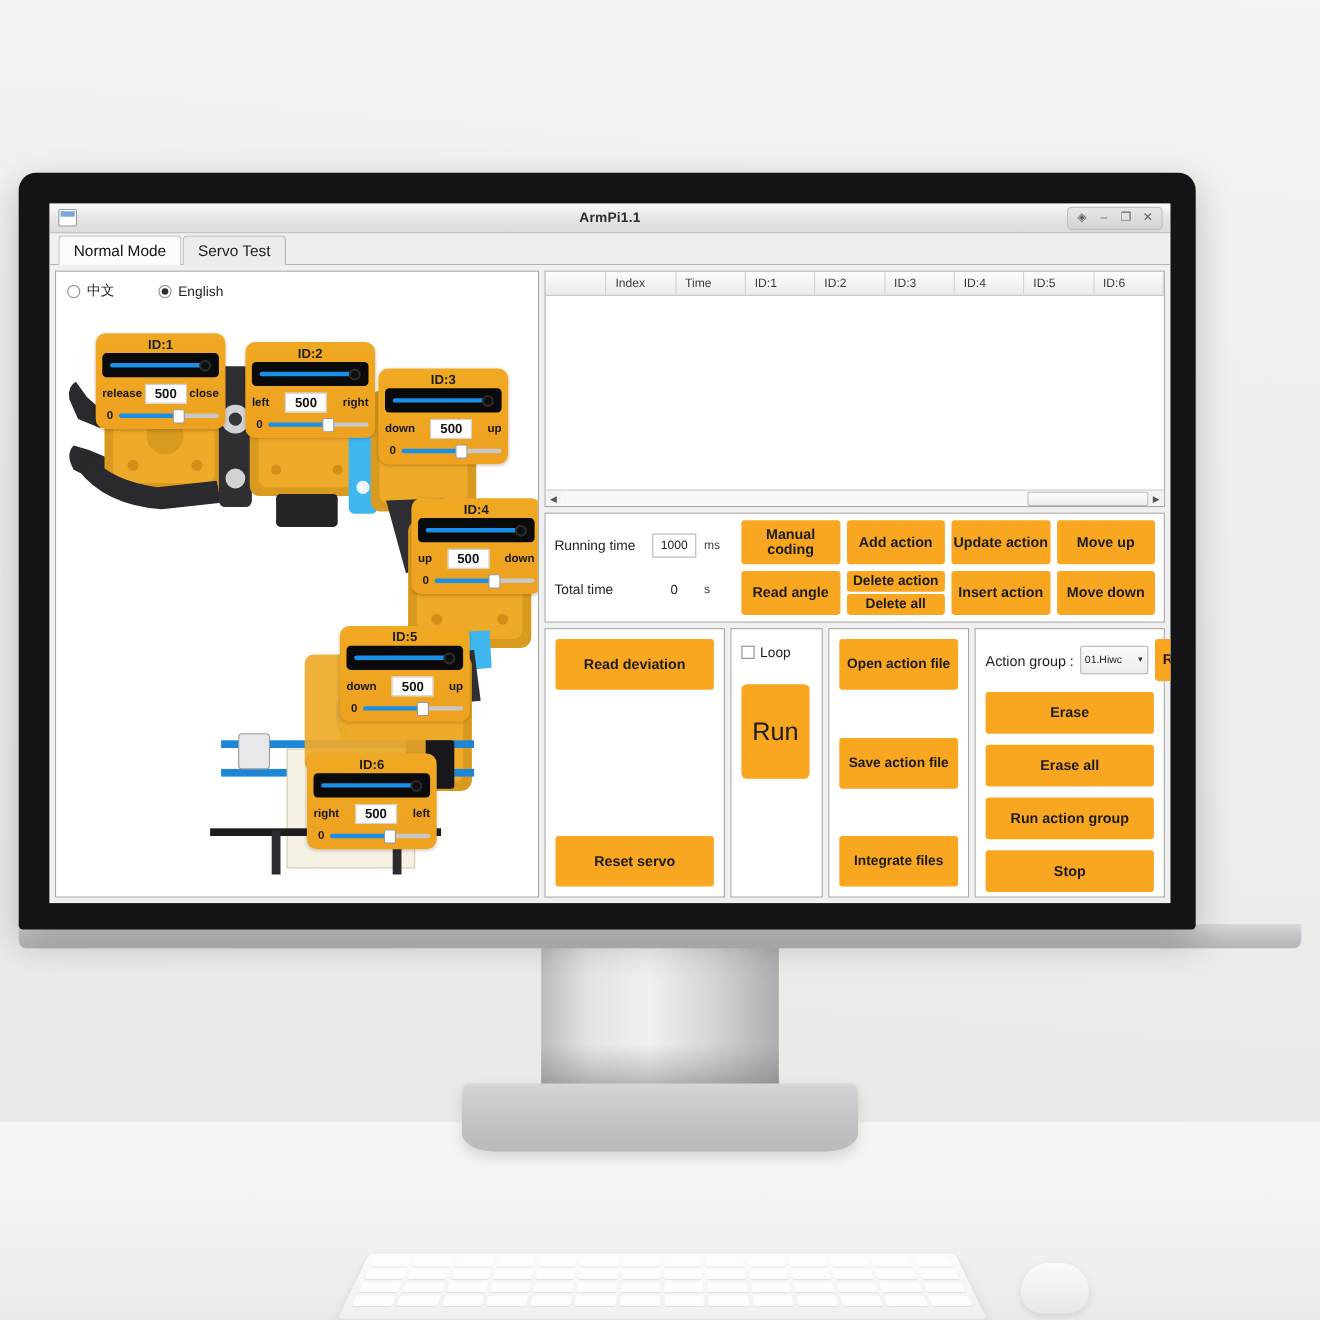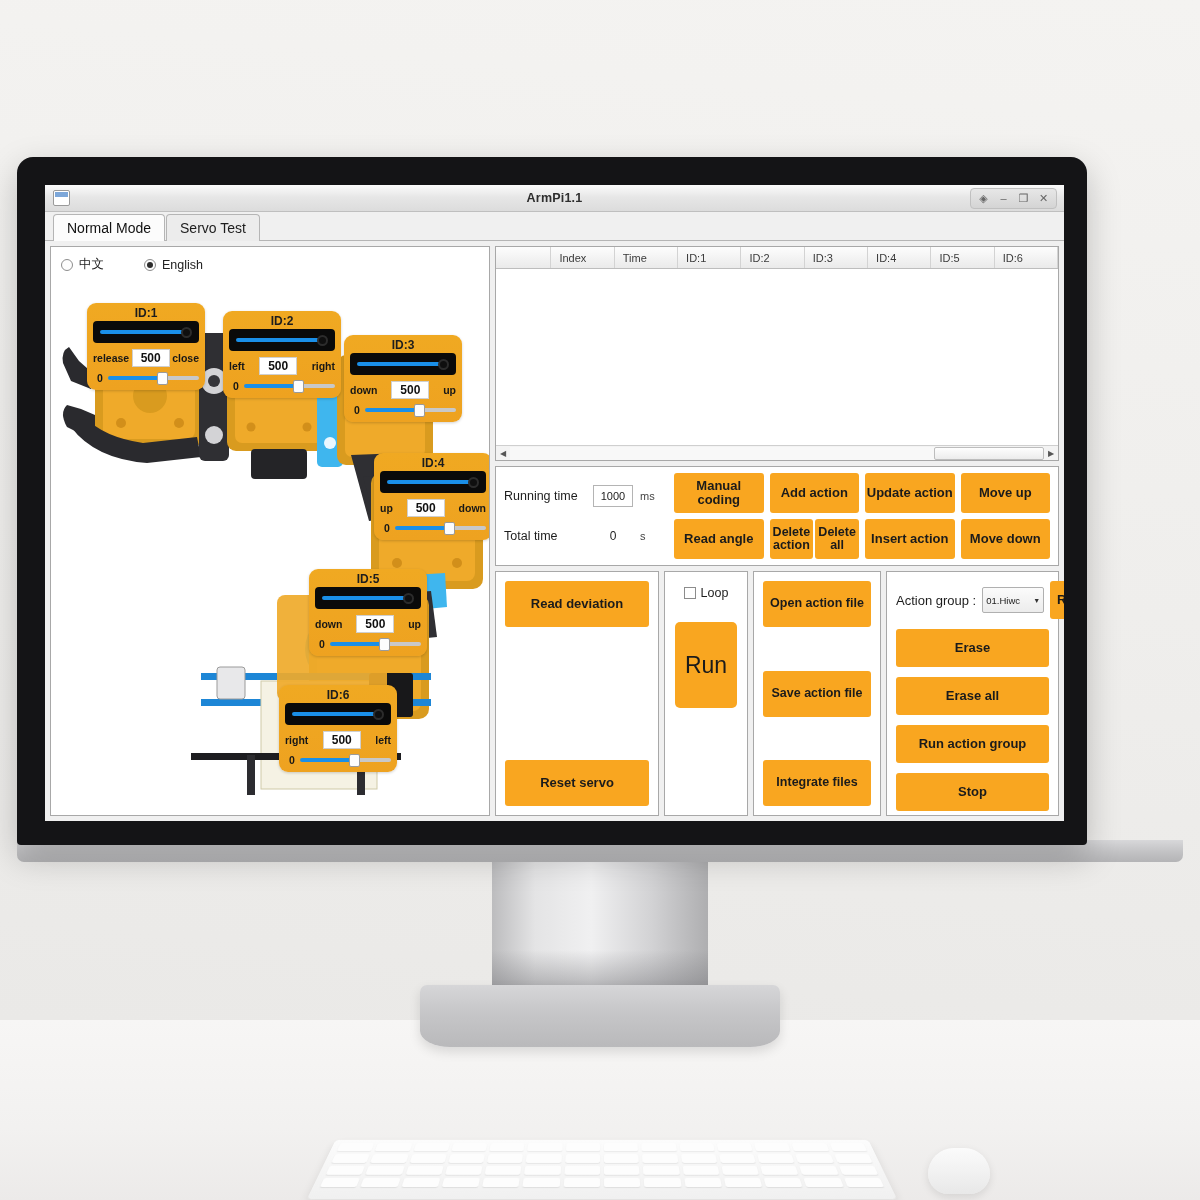--- a/index.html
+++ b/index.html
@@ -226,29 +226,29 @@
   .time-row { display:flex; align-items:center; height: 40px; gap:7px; }
   .time-lbl { width: 82px; }
   .time-input {
     width: 40px; height: 22px; background:#fff; border: 1px solid #b4b4b4;
     font-size: 11px; color:#222; display:flex; align-items:center; justify-content:center;
   }
   .time-static { width: 40px; text-align:center; font-size: 12px; }
   .time-unit { font-size: 11px; color:#444; }
   #action-btn-grid { flex:1; display:grid; grid-template-columns: repeat(4, 1fr);
     grid-template-rows: 1fr 1fr; gap: 6px; height: 86px; }
-  .stacked-cell { display:flex; flex-direction:row; gap: 2px; }
+  .stacked-cell { display:flex; flex-direction:column; gap: 2px; }
   .stacked-cell .btn { flex:1; font-size: 12.5px; }
 
   
   #bottom-row { flex: 1; display: flex; gap: 5px; min-height: 0; }
   .panel { background:#fff; border: 1px solid #a8a8a8; padding: 9px; display:flex; flex-direction:column; }
   #deviation-panel { width: 164px; flex:none; justify-content: space-between; }
   #deviation-panel .btn { height: 46px; font-size: 13px; }
-  #run-panel { width: 84px; flex:none; align-items:center; padding-top: 14px; }
+  #run-panel { width: 84px; flex:none; align-items:flex-start; padding-top: 14px; }
   #loop-row { display:flex; align-items:center; gap:5px; font-size: 12.5px; color:#1d1d1d; }
   .checkbox {
     width: 12px; height: 12px; border: 1px solid #8c8c8c; background:#fff; flex:none;
   }
   #run-button { width: 62px; height: 86px; margin-top: 22px; font-size: 23px; font-weight: 400; border-radius: 5px; }
   #file-panel { width: 128px; flex:none; justify-content: space-between; }
   #file-panel .btn { height: 46px; font-size: 12.5px; }
   #group-panel { flex: 1; min-width:0; }
   #group-top { display:flex; align-items:center; gap: 6px; }
   #group-label { font-size: 13px; color:#1d1d1d; white-space:nowrap; }

